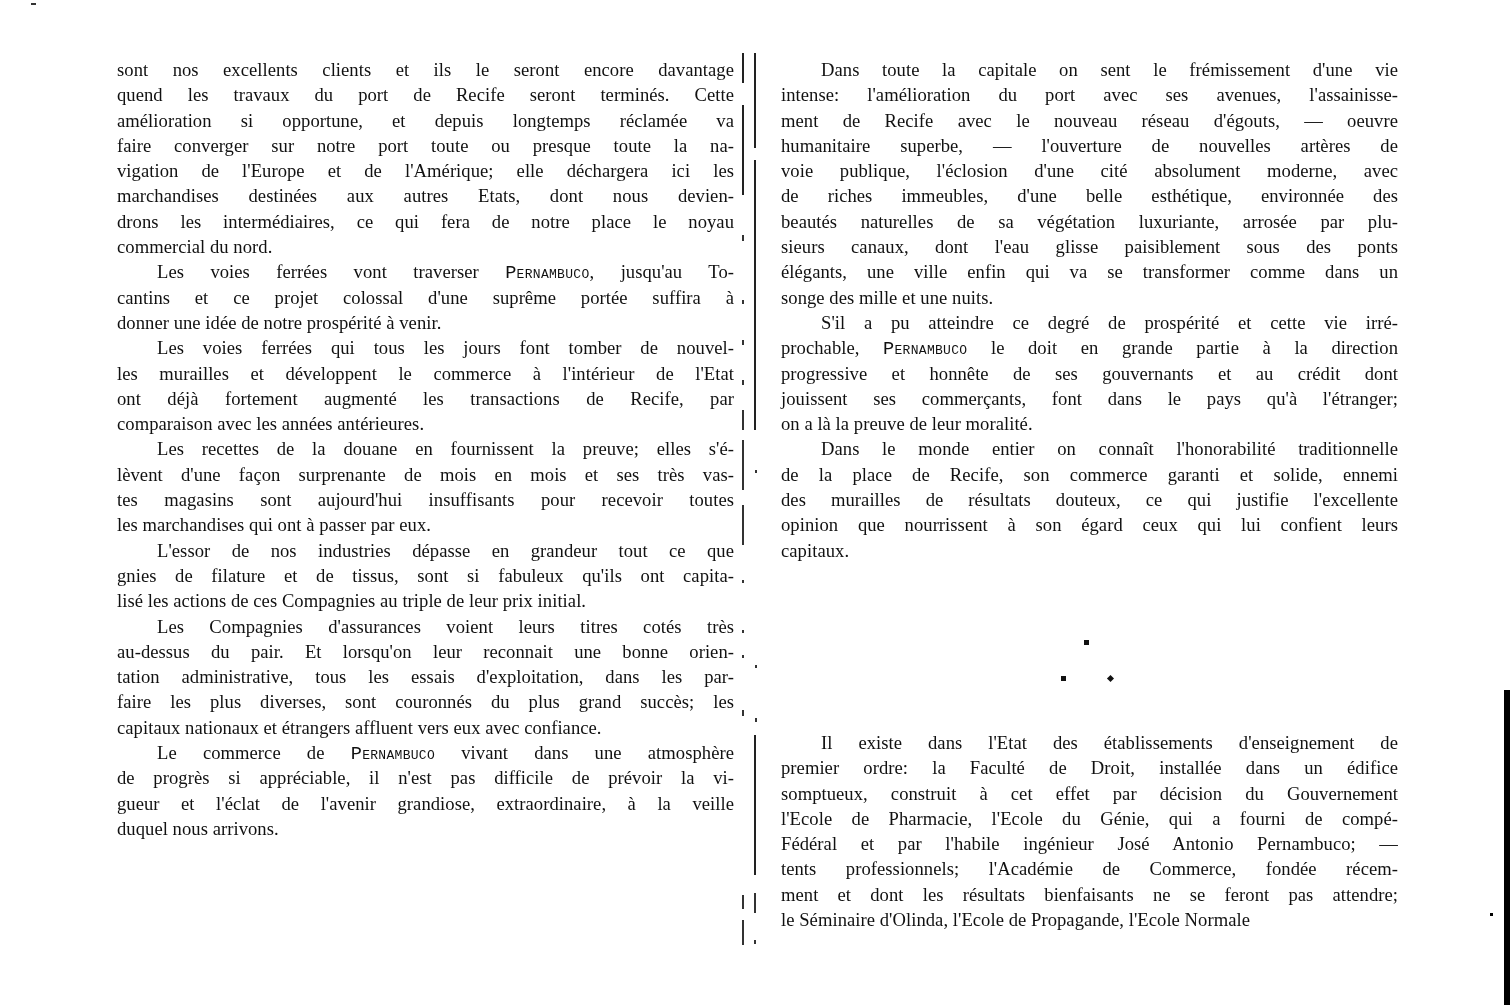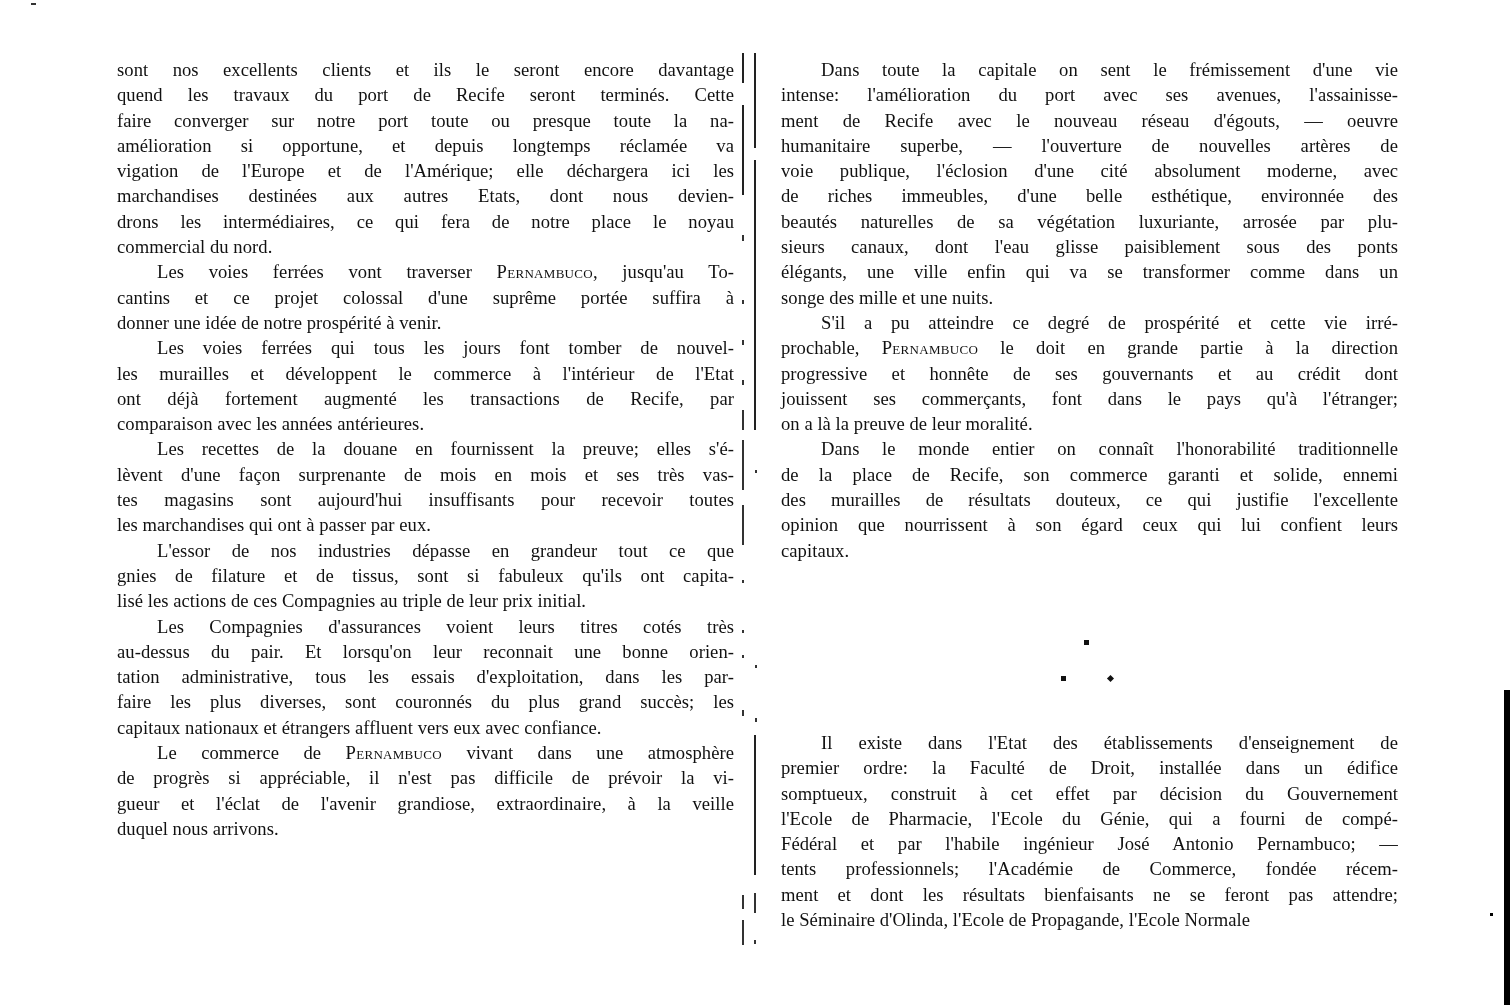--- a/index.html
+++ b/index.html
@@ -32,21 +32,21 @@
     text-align: justify;
     text-align-last: justify;
     white-space: nowrap;
     height: 25.3px;
     overflow: visible;
   }
   .line.last {
     text-align-last: left;
   }
   .line.indent { padding-left: 40px; }
-  .sc { font-variant: small-caps; letter-spacing: 0.3px; }
+  .sc { font-variant: small-caps; letter-spacing: 0.3px; font-family: Liberation Mono, monospace; }
 
   .ornament {
     position: absolute;
     left: 1055px;
     top: 640px;
     width: 64px;
     height: 46px;
   }
   .orn-dot {
     position: absolute;
@@ -93,22 +93,22 @@
 </style>
 </head>
 <body>
 
 <div class="corner-mark"></div>
 
 <div class="col col-left" id="col-left">
     <div>
       <span class="line">sont nos excellents clients et ils le seront encore davantage</span>
       <span class="line">quend les travaux du port de Recife seront terminés. Cette</span>
+      <span class="line">amélioration si opportune, et depuis longtemps réclamée va</span>
       <span class="line">faire converger sur notre port toute ou presque toute la na-</span>
-      <span class="line">amélioration si opportune, et depuis longtemps réclamée va</span>
       <span class="line">vigation de l'Europe et de l'Amérique; elle déchargera ici les</span>
       <span class="line">marchandises destinées aux autres Etats, dont nous devien-</span>
       <span class="line">drons les intermédiaires, ce qui fera de notre place le noyau</span>
       <span class="line last">commercial du nord.</span>
     </div>
     <div>
       <span class="line indent"><span>Les voies ferrées vont traverser </span><span class="sc">Pernambuco</span><span>, jusqu'au To-</span></span>
       <span class="line">cantins et ce projet colossal d'une suprême portée suffira à</span>
       <span class="line last">donner une idée de notre prospérité à venir.</span>
     </div>

